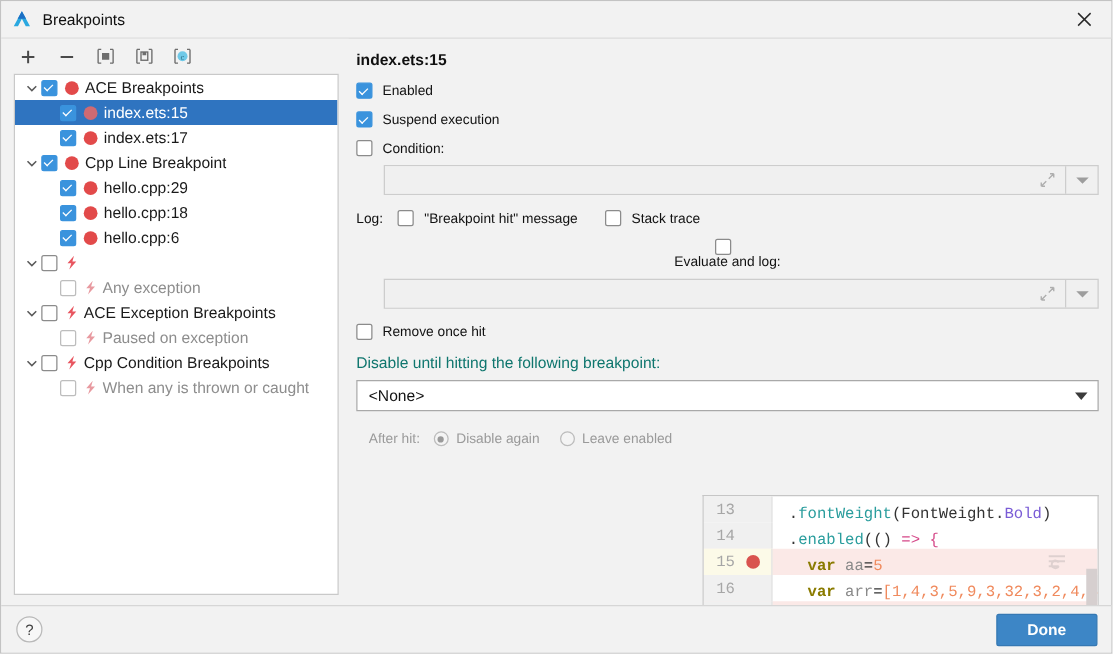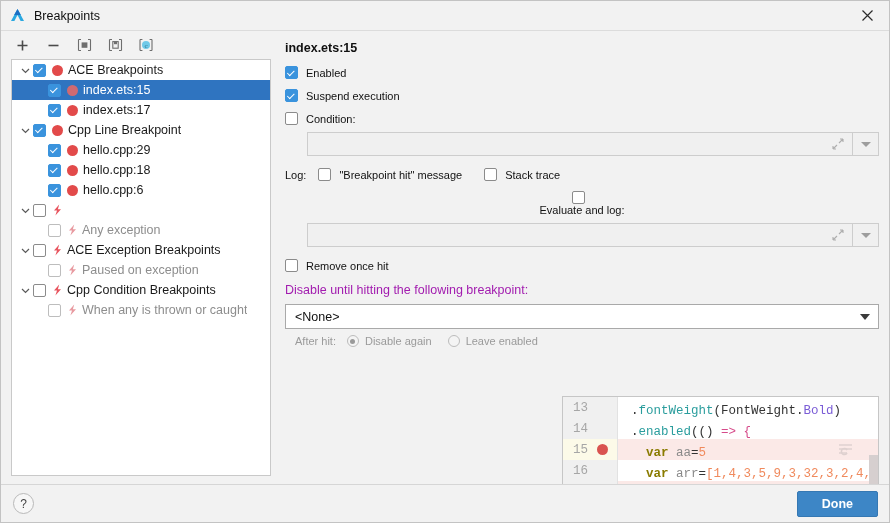--- a/index.html
+++ b/index.html
@@ -136,26 +136,26 @@
     width:26px; display:flex; align-items:center; justify-content:center;
     border-left:1px solid #cdcdcd; cursor:pointer;
   }
   .tri-down { width:0;height:0;border-left:5px solid transparent;border-right:5px solid transparent;border-top:5px solid #9d9d9d; }
 
   .log-row { display:flex; align-items:center; margin-bottom:10px;text-align:center; }
   .log-row .lbl-lead { margin-right:12px; }
   .log-row .fcb { margin-left:0; }
   .gap { width:22px; }
 
-  .section-label { font-size:12.5px; color:#a21caf; margin: 2px 0 7px 0; }
+  .section-label { font-size:12.5px; color:#0f766e; margin: 2px 0 7px 0; }
 
   .combo {
     height:25px; border:1px solid #a9a9a9; background:#fff;
     display:flex; align-items:center; padding: 0 0 0 9px;
-    margin-bottom:6px; cursor:pointer;
+    margin-bottom:16px; cursor:pointer;
   }
   .combo .val { flex:1; font-size:12.5px; color:#111; }
   .combo .arrow { width:26px; display:flex; align-items:center; justify-content:center; }
   .tri-down-dark { width:0;height:0;border-left:5px solid transparent;border-right:5px solid transparent;border-top:6px solid #3b3b3b; }
 
   .afterhit { display:flex; align-items:center; margin-left:10px; }
   .radio {
     width:12px; height:12px; min-width:12px; border-radius:50%;
     border:1px solid #bcbcbc; background:#f4f4f4; margin-right:6px;
     display:flex; align-items:center; justify-content:center; cursor:pointer;

